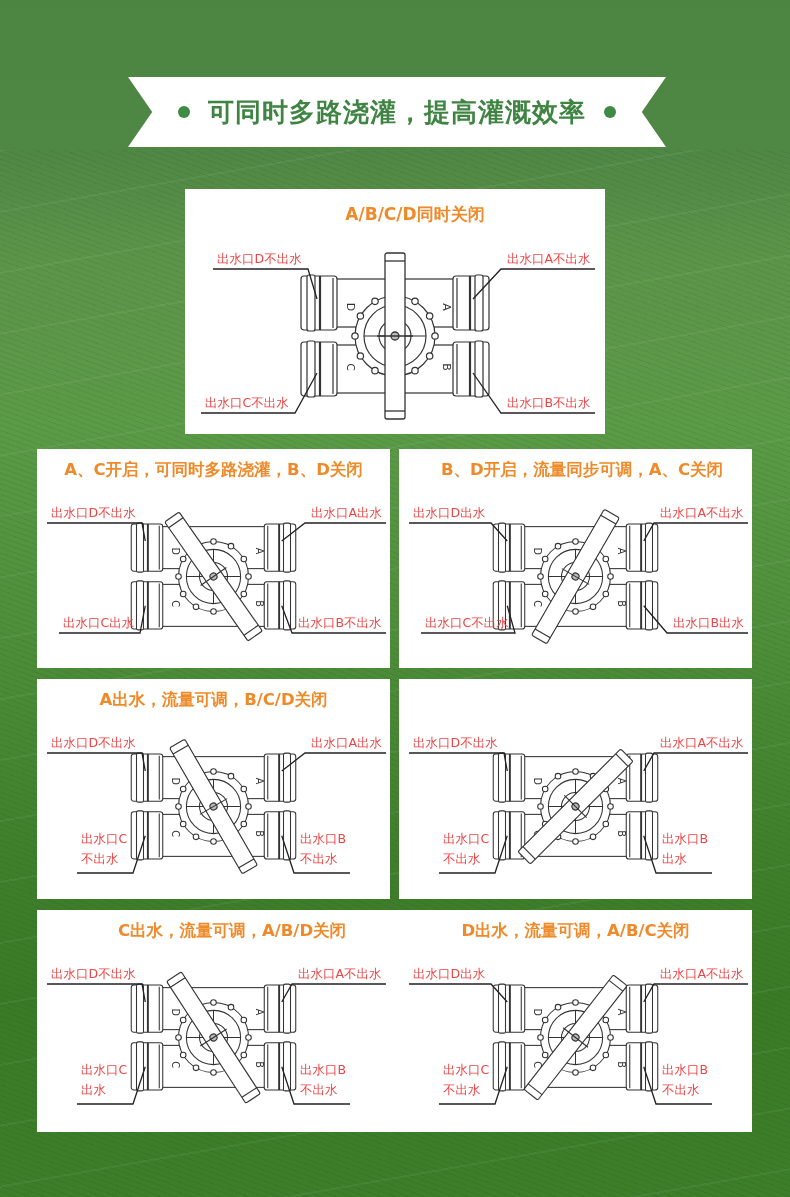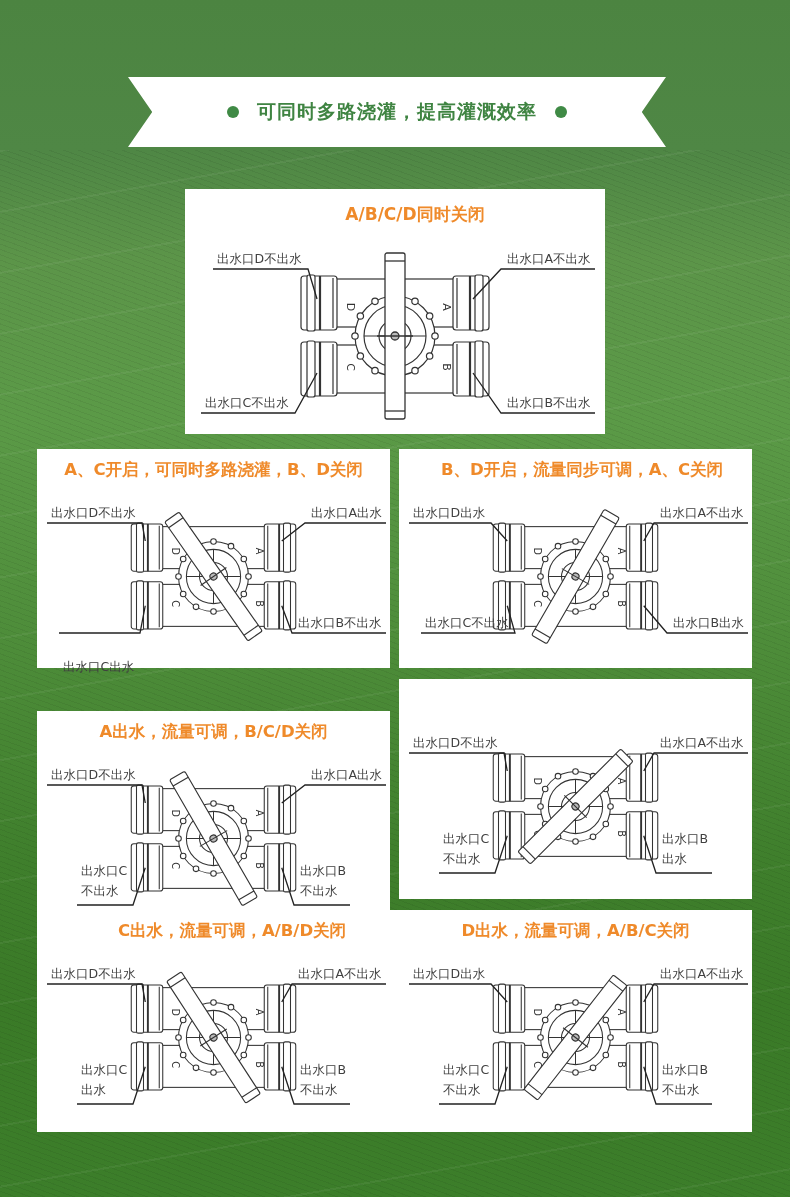--- a/index.html
+++ b/index.html
@@ -26,32 +26,32 @@
     position: absolute; left: 128px; top: 77px; width: 538px; height: 70px;
     background: #ffffff;
     clip-path: polygon(0 0, 100% 0, 95.5% 50%, 100% 100%, 0 100%, 4.5% 50%);
     display: flex; align-items: center; justify-content: center;
   }
   .banner .dot {
     width: 12px; height: 12px; border-radius: 50%; background: #3f8a45;
     margin: 0 18px;
   }
   .banner .title {
-    color: #3f8442; font-size: 19px; font-weight: bold; letter-spacing: 1px;
+    color: #3f8442; font-size: 26px; font-weight: bold; letter-spacing: 1px;
   }
   .panel {
     position: absolute; background: #ffffff;
   }
   .panel .ptitle {
     position: absolute; left: 0; right: 0; text-align: center;
     color: #ef8a2a; font-weight: bold; font-size: 17px; white-space: nowrap;
   }
   .panel svg.valve { position: absolute; }
   .panel .lbl {
-    position: absolute; font-size: 12.5px; color: #404040; line-height: 16px; white-space: nowrap;
+    position: absolute; font-size: 12.5px; color: #ef4444; line-height: 16px; white-space: nowrap;
   }
 </style>
 </head>
 <body>
 
 <div class="field"></div>
 
 <div class="banner">
   <span class="dot"></span>
   <span class="title">可同时多路浇灌，提高灌溉效率</span>
@@ -202,21 +202,21 @@
       <polyline points="349,74 268,74 244.75,92" fill="none" stroke="#222" stroke-width="1.3"></polyline>
       <polyline points="22,184 103,184 108.25,156.75" fill="none" stroke="#222" stroke-width="1.3"></polyline>
       <polyline points="349,184 255,184 244.75,156.75" fill="none" stroke="#222" stroke-width="1.3"></polyline>
     </svg>
     <div class="lbl" style="left: 14px; top: 56px;">
       <div>出水口D不出水</div>
     </div>
     <div class="lbl" style="left: 274px; top: 56px;">
       <div>出水口A出水</div>
     </div>
-    <div class="lbl" style="left: 26px; top: 166px; margin-top: 44px;">
+    <div class="lbl" style="left: 26px; top: 166px;">
       <div>出水口C出水</div>
     </div>
     <div class="lbl" style="left: 261px; top: 166px;">
       <div>出水口B不出水</div>
     </div>
   </div>
 <div class="panel" id="p2" style="left:399px;top:449px;width:353px;height:219px;">
     <div class="ptitle" style="top: 10px; font-size: 16.5px; padding-left: 13px;">B、D开启，流量同步可调，A、C关闭</div>
     <svg class="valve" viewBox="0 0 200 170" width="175" height="155" style="left: 89px; top: 50px;">
       <g stroke="#333" stroke-width="1.2" fill="#fff">
@@ -288,21 +288,21 @@
     <div class="lbl" style="left: 261px; top: 56px;">
       <div>出水口A不出水</div>
     </div>
     <div class="lbl" style="left: 26px; top: 166px;">
       <div>出水口C不出水</div>
     </div>
     <div class="lbl" style="left: 274px; top: 166px;">
       <div>出水口B出水</div>
     </div>
   </div>
-<div class="panel" id="p3" style="left:37px;top:679px;width:353px;height:220px;margin-top:32px;">
+<div class="panel" id="p3" style="left:37px;top:679px;width:353px;height:220px;">
     <div class="ptitle" style="top: 10px; font-size: 16.5px;">A出水，流量可调，B/C/D关闭</div>
     <svg class="valve" viewBox="0 0 200 170" width="175" height="155" style="left: 89px; top: 50px;">
       <g stroke="#333" stroke-width="1.2" fill="#fff">
         <rect x="40" y="28" width="120" height="48"></rect>
         <rect x="40" y="94" width="120" height="48"></rect>
         <g>
           <rect x="6" y="25" width="36" height="54" rx="3"></rect>
           <rect x="12" y="24" width="8" height="56" rx="2"></rect>
           <line x1="25" y1="25" x2="25" y2="79" stroke-width="2.2"></line>
           <line x1="38" y1="27" x2="38" y2="77"></line>

